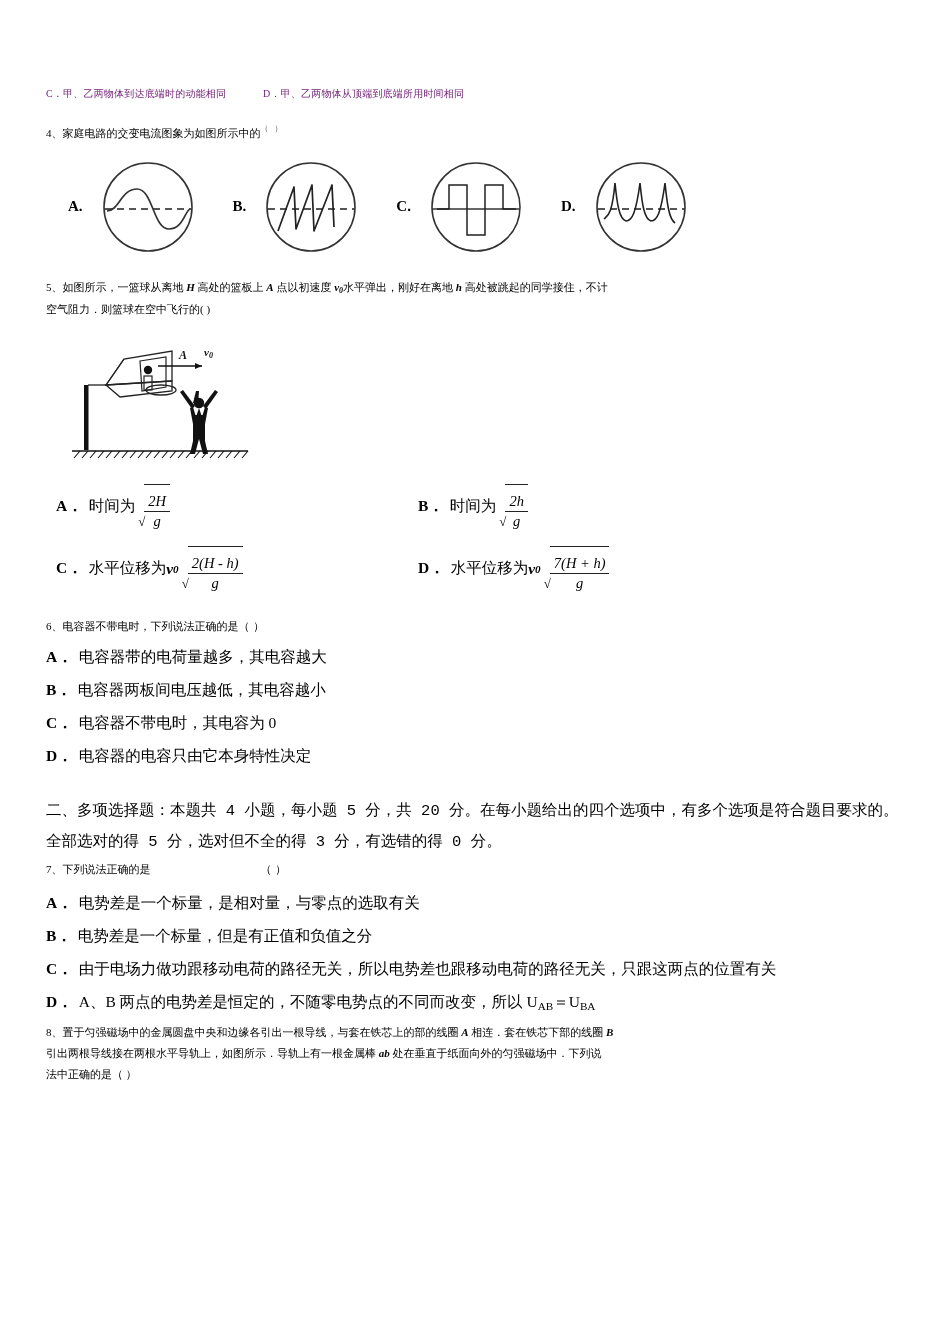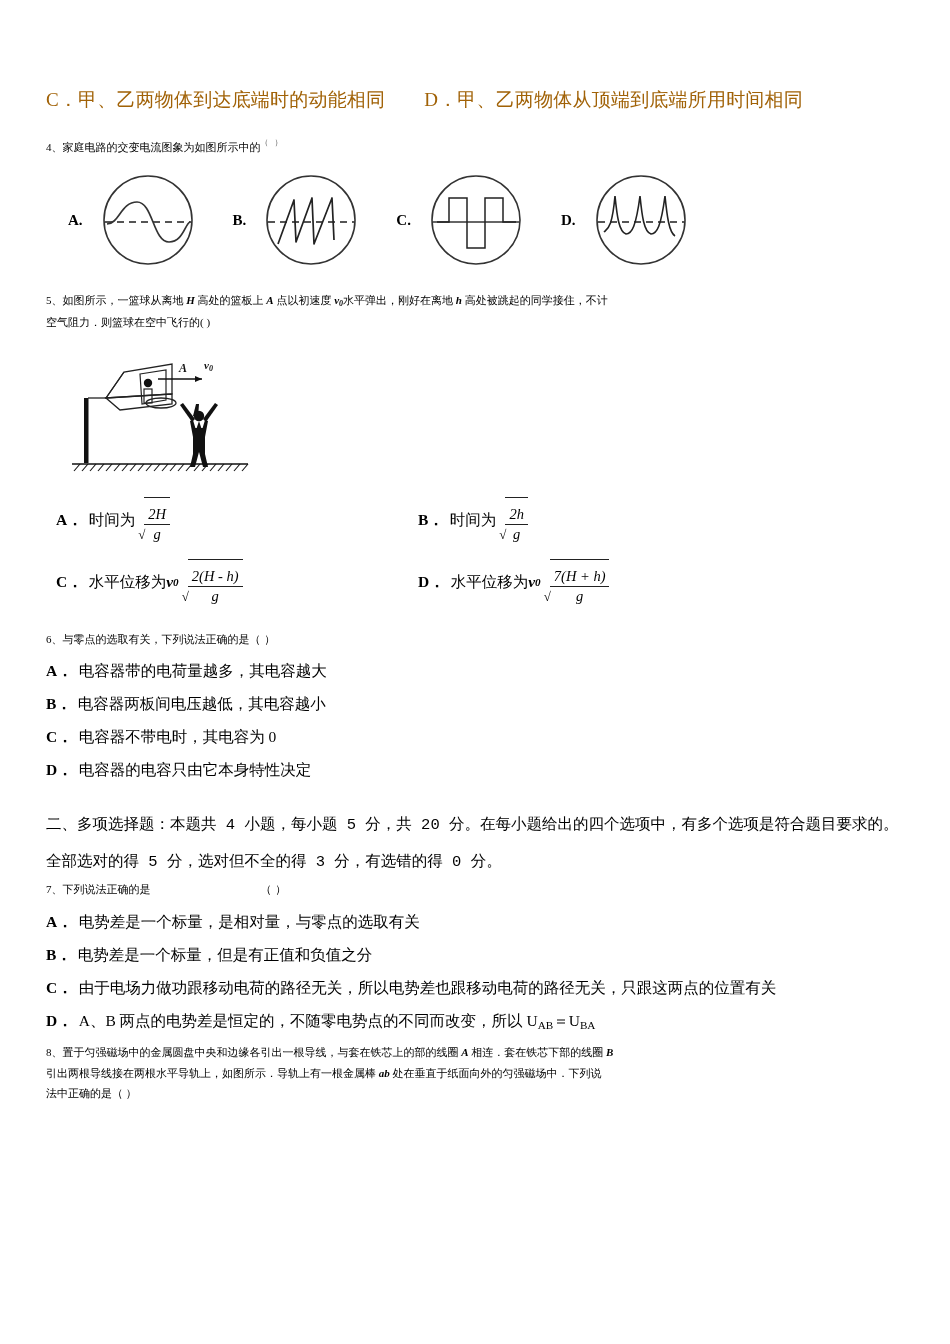--- a/index.html
+++ b/index.html
@@ -24,23 +24,23 @@
   }
   .content {
     position: absolute;
     left: 46px;
     top: 86px;
     width: 872px;
   }
 
   
   .line {
-    font-size: 19px;
+    font-size: 10px;
     line-height: 1.5;
-    color: #a16207;
+    color: #701a75;
     letter-spacing: 0.2px;
   }
   .qline {
     font-size: 11px;
     line-height: 1.62;
     margin: 0 0 3px 0;
   }
   .opt {
     font-size: 15.5px;
     line-height: 1.55;
@@ -332,39 +332,39 @@
               <span class="den">g</span>
             </span>
           </span>
         </span>
       </div>
     </div>
 
     <div class="q-spacer-lg"></div>
 
     <div class="qline" style="margin-bottom:10px;">
-      <span>6、</span><span>与零点的选取有关，下列说法正确的是</span><span class="gapParen">（  ）</span>
+      <span>6、</span><span>电容器不带电时，下列说法正确的是</span><span class="gapParen">（  ）</span>
     </div>
     <div class="opt">
       <span class="opt-letter">A．</span><span>电容器带的电荷量越多，其电容越大</span>
     </div>
     <div class="opt">
       <span class="opt-letter">B．</span><span>电容器两板间电压越低，其电容越小</span>
     </div>
     <div class="opt">
       <span class="opt-letter">C．</span><span>电容器不带电时，其电容为 0</span>
     </div>
     <div class="opt">
       <span class="opt-letter">D．</span><span>电容器的电容只由它本身特性决定</span>
     </div>
 
     <div class="q-spacer-sm"></div>
 
     <div class="section-head">二、多项选择题：本题共 4 小题，每小题 5 分，共 20 分。在每小题给出的四个选项中，有多个选项是符合题目要求的。</div>
-    <div class="section-head" style="margin-top:12px;">全部选对的得 5 分，选对但不全的得 3 分，有选错的得 0 分。</div>
+    <div class="section-head" style="margin-top:6px;">全部选对的得 5 分，选对但不全的得 3 分，有选错的得 0 分。</div>
 
     <div class="qline" style="margin:6px 0 12px 0;">
       <span>7、</span><span>下列说法正确的是</span><span style="display:inline-block;width:110px;"></span><span class="gapParen">（  ）</span>
     </div>
     <div class="opt">
       <span class="opt-letter">A．</span><span>电势差是一个标量，是相对量，与零点的选取有关</span>
     </div>
     <div class="opt">
       <span class="opt-letter">B．</span><span>电势差是一个标量，但是有正值和负值之分</span>
     </div>

